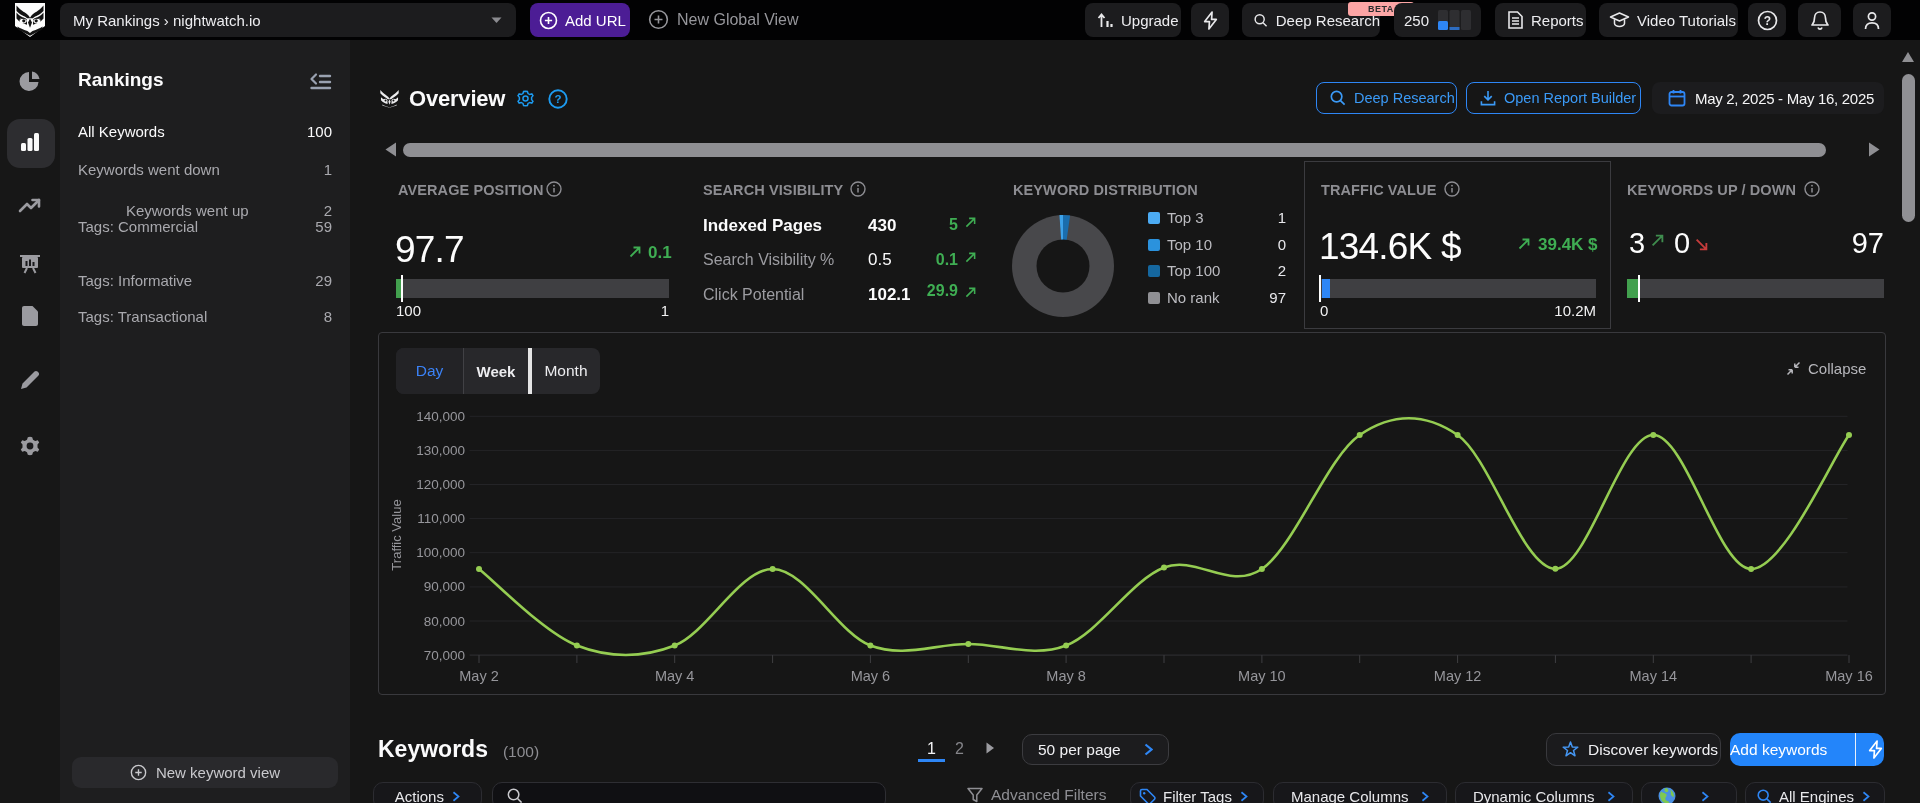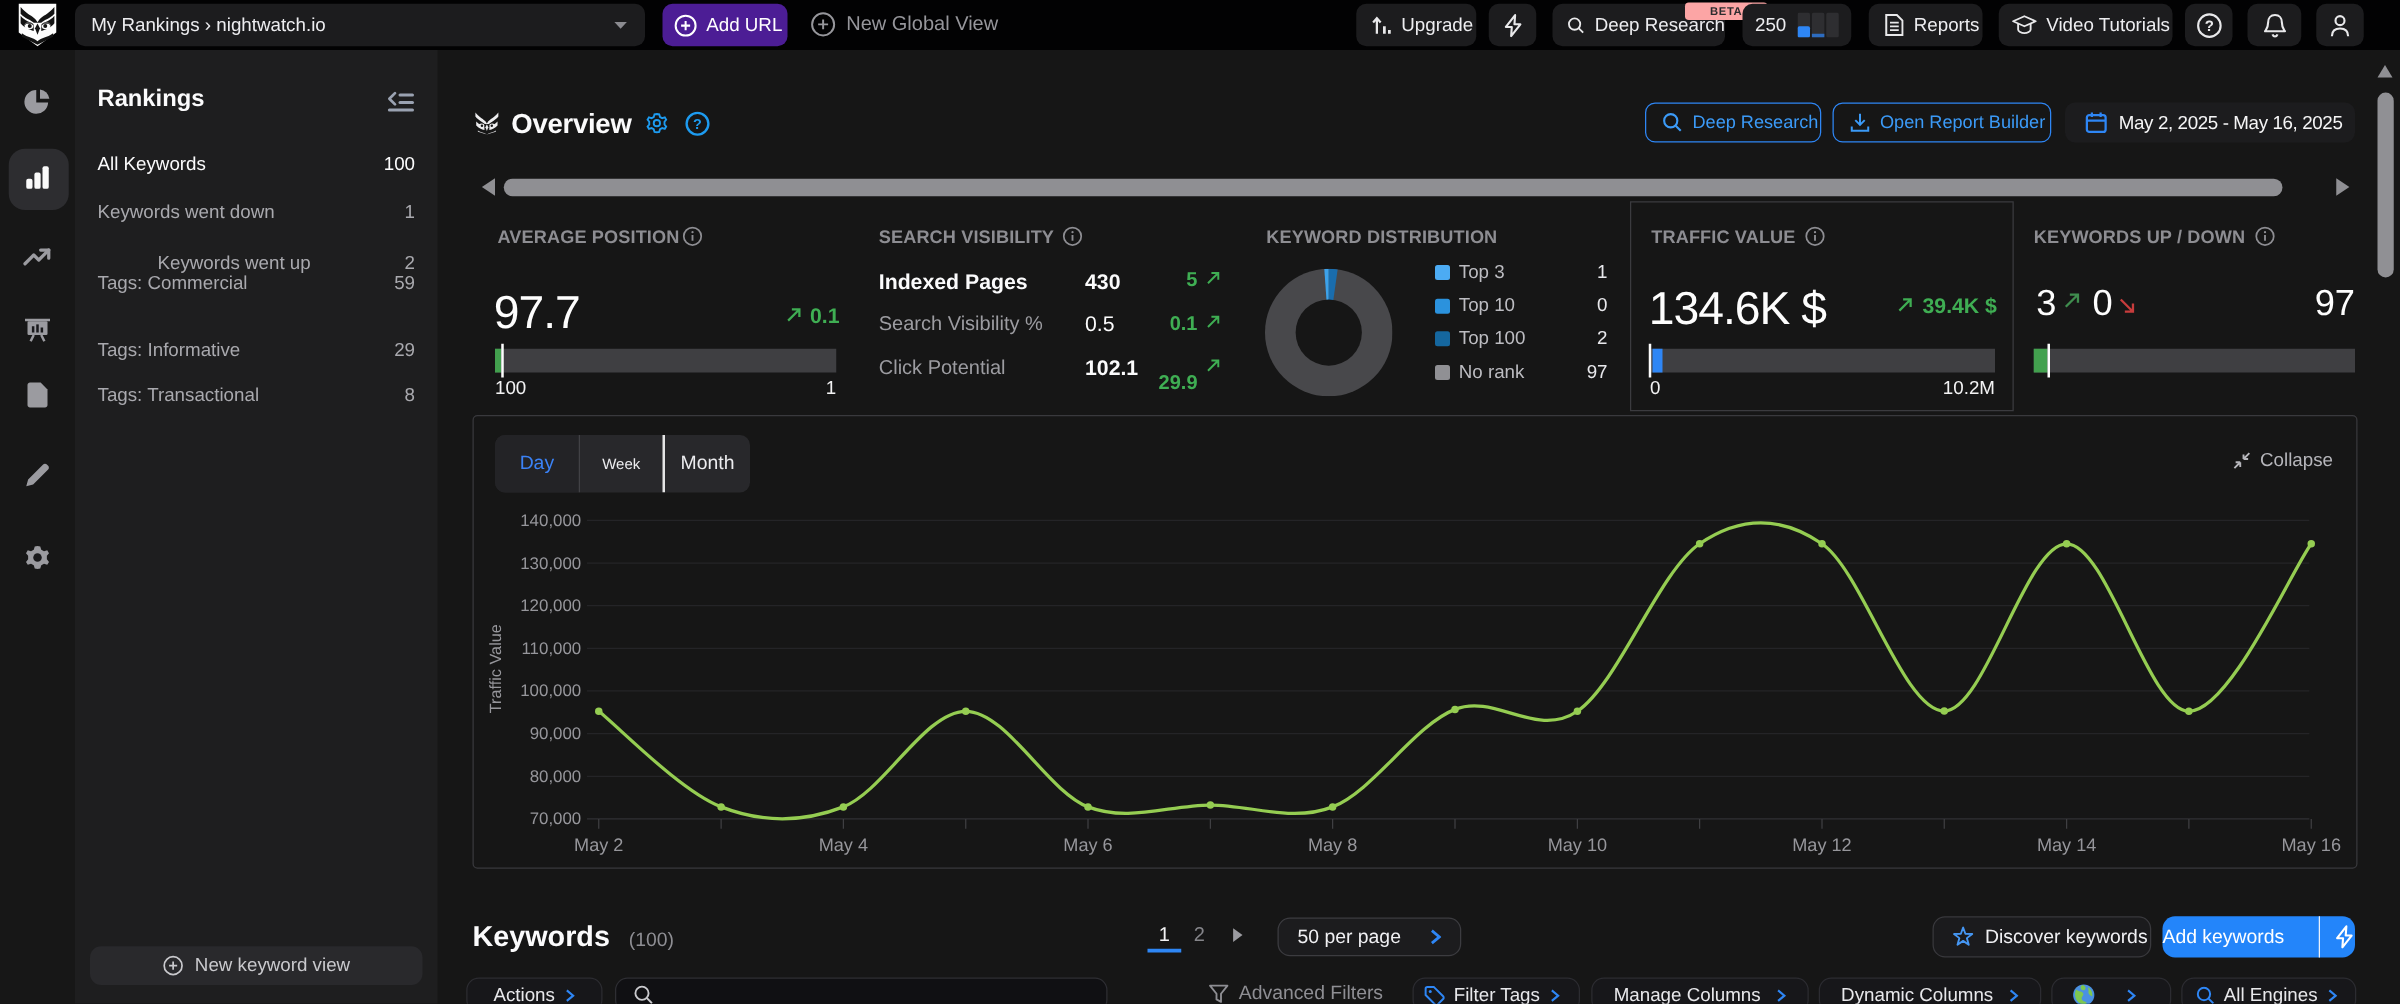--- a/index.html
+++ b/index.html
@@ -299,21 +299,21 @@
       <path d="M1.5 10.5 L10 2 M4.5 1.5 H10.5 V7.5" fill="none" stroke="#3fae53" stroke-width="1.7"></path>
     </svg>
 <div class="abs" style="left:703px;top:251px;font-size:16px;color:#9c9ca1;">Search Visibility %</div>
 <div class="abs" style="left:868px;top:250px;font-size:17px;font-weight:normal;color:#fbfbfc;">0.5</div>
 <div class="abs green" style="left:880px;top:251px;width:78px;text-align:right;font-size:16px;">0.1</div>
 <svg class="abs" style="left:965px;top:252px" width="11" height="11" viewBox="0 0 12 12">
       <path d="M1.5 10.5 L10 2 M4.5 1.5 H10.5 V7.5" fill="none" stroke="#3fae53" stroke-width="1.7"></path>
     </svg>
 <div class="abs" style="left:703px;top:286px;font-size:16px;color:#9c9ca1;">Click Potential</div>
 <div class="abs" style="left:868px;top:285px;font-size:17px;font-weight:bold;color:#fbfbfc;">102.1</div>
-<div class="abs green" style="left:880px;top:298px;width:78px;text-align:right;font-size:16px;">29.9</div>
+<div class="abs green" style="left:880px;top:282px;width:78px;text-align:right;font-size:16px;">29.9</div>
 <svg class="abs" style="left:965px;top:287px" width="11" height="11" viewBox="0 0 12 12">
       <path d="M1.5 10.5 L10 2 M4.5 1.5 H10.5 V7.5" fill="none" stroke="#3fae53" stroke-width="1.7"></path>
     </svg>
 
 <div class="title" style="left:1013px;top:182px;">KEYWORD DISTRIBUTION</div>
 <svg class="abs" style="left:1012px;top:215px" width="102" height="102" viewBox="0 0 102 102">
   <circle cx="51" cy="51" r="51" fill="#48484b"></circle>
   <path d="M51 51 L47.44 0.12 A51 51 0 0 1 51 0 Z" fill="#3da2ea"></path>
   <path d="M51 51 L51 0 A51 51 0 0 1 58.1 0.5 Z" fill="#1a6dad"></path>
   <circle cx="51" cy="51" r="26.5" fill="#161616"></circle>
@@ -365,21 +365,21 @@
     </svg>
 <div class="abs" style="left:1814px;top:227px;width:70px;text-align:right;font-size:29px;font-weight:500;color:#fdfdfd;">97</div>
 <div class="track" style="left:1627px;top:279px;width:257px;"></div>
 <div class="abs" style="left:1627px;top:279px;width:11px;height:19px;background:#42a04e;"></div>
 <div class="abs" style="left:1638px;top:275px;width:2px;height:27px;background:#fdfdfd;"></div>
 
 <div class="abs" style="left:378px;top:332px;width:1508px;height:363px;border:1px solid #39393d;border-radius:4px;"></div>
 
 <div class="abs" style="left:396px;top:348px;width:204px;height:46px;background:#28282b;border-radius:8px;overflow:hidden;display:flex;">
   <div style="width:68px;display:flex;align-items:center;justify-content:center;font-size:15.5px;color:#3b82f6;background:#232326;border-right:1px solid #414145;">Day</div>
-  <div style="width:68px;display:flex;align-items:center;justify-content:center;font-size:12px;color:#ececef;font-weight:400;border-right:2px solid #e5e5e5;">Week</div>
+  <div style="width:68px;display:flex;align-items:center;justify-content:center;font-size:15px;color:#ececef;font-weight:700;border-right:4px solid #e5e5e5;">Week</div>
   <div style="width:68px;display:flex;align-items:center;justify-content:center;font-size:15.5px;color:#ececef;font-weight:500;">Month</div>
 </div>
 
 <div class="abs" style="left:1786px;top:360px;display:flex;align-items:center;color:#b6b6bb;font-size:15px;">
   <svg width="15" height="15" viewBox="0 0 15 15" style="margin-right:7px">
         <path d="M13.5 1.5 L8.8 6.2 M8.8 6.2 L8.8 2.5 M8.8 6.2 L12.5 6.2" stroke="#b6b6bb" stroke-width="1.5" fill="none"></path>
         <path d="M1.5 13.5 L6.2 8.8 M6.2 8.8 L6.2 12.5 M6.2 8.8 L2.5 8.8" stroke="#b6b6bb" stroke-width="1.5" fill="none"></path>
       </svg>
   Collapse
 </div>

